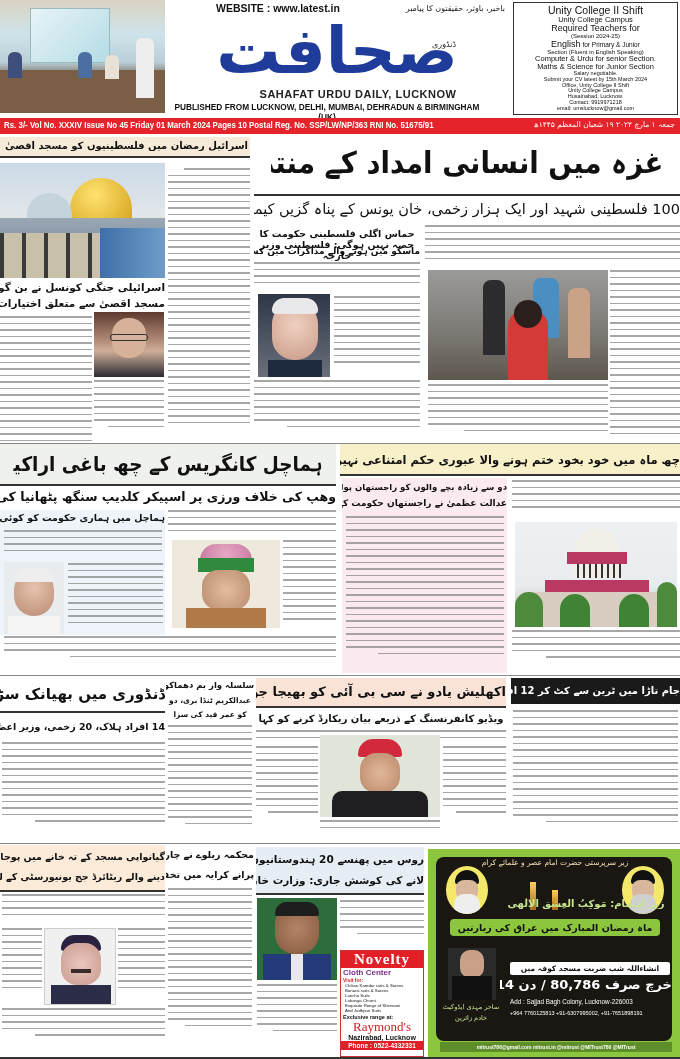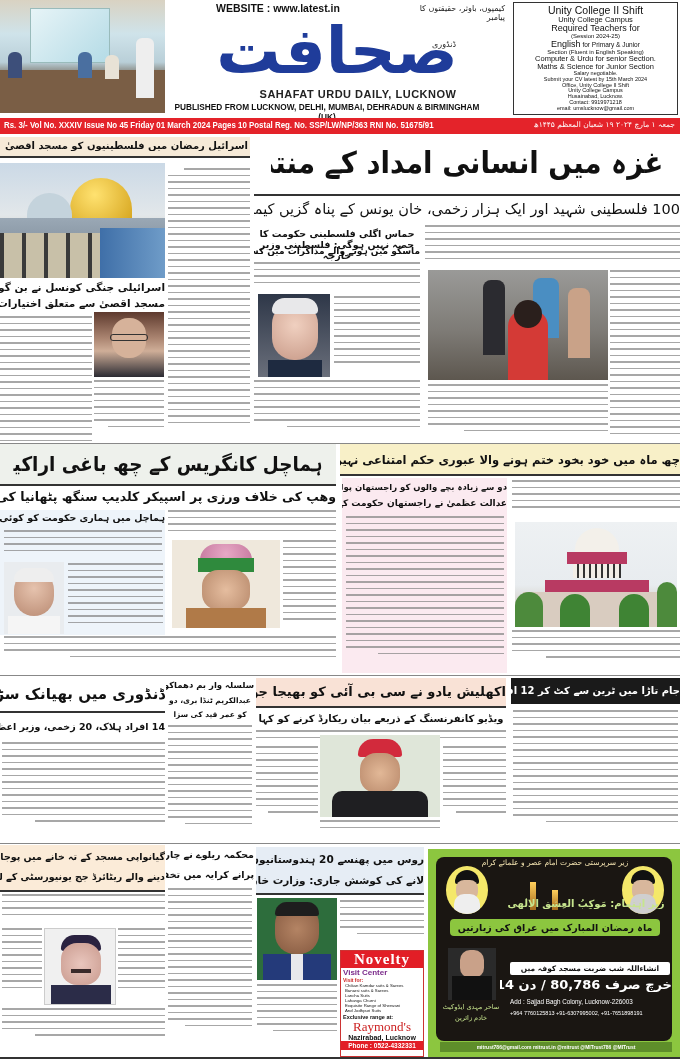--- a/index.html
+++ b/index.html
@@ -19,21 +19,21 @@
 <div class="photo" style="left:0;top:2;width:165px;height:113px;background:linear-gradient(180deg,#d9d2c2 0%,#cfe3ea 30%,#b9cfd8 55%,#6b5b4a 70%,#8a7560 100%);">
   <div style="position:absolute;left:30px;top:8px;width:80px;height:55px;background:linear-gradient(135deg,#e7f4f7,#b4dbe6);border:1px solid #9bb;"></div>
   <div style="position:absolute;left:0;top:70px;width:165px;height:45px;background:#7a5e45;"></div>
   <div style="position:absolute;left:8px;top:52px;width:14px;height:26px;background:#3d4f7a;border-radius:6px 6px 0 0;"></div>
   <div style="position:absolute;left:78px;top:52px;width:14px;height:26px;background:#4a6fa0;border-radius:6px 6px 0 0;"></div>
   <div style="position:absolute;left:105px;top:55px;width:14px;height:24px;background:#e8e2d6;border-radius:6px 6px 0 0;"></div>
   <div style="position:absolute;left:136px;top:38px;width:18px;height:60px;background:#eee;border-radius:6px 6px 0 0;"></div>
 </div>
 
 <div class="abs" style="left:216px;top:2px;font-family:'Liberation Sans',sans-serif;font-weight:bold;font-size:10.5px;color:#111;">WEBSITE : www.latest.in</div>
-<div class="abs urdu" style="left:405px;top:4px;width:100px;font-size:8px;color:#222;">کیمپوں، باوثر، حقیقتوں کا پیامبر</div>
+<div class="abs urdu" style="left:405px;top:4px;width:100px;font-size:8px;color:#222;">باخبر، باوثر، حقیقتوں کا پیامبر</div>
 <div class="abs urdu" style="left:418px;top:40px;width:38px;font-size:8px;color:#222;">ڈنڈوری</div>
 <div class="abs urdu" style="left:212px;top:8px;width:250px;text-align:center;font-size:64px;font-weight:bold;line-height:86px;color:#1f3c9a;letter-spacing:-2px;">صحافت</div>
 <div class="abs" style="left:218px;top:88px;width:280px;text-align:center;font-family:'Liberation Sans',sans-serif;font-weight:bold;font-size:11px;color:#222;letter-spacing:.5px;">SAHAFAT URDU DAILY, LUCKNOW</div>
 <div class="abs" style="left:166px;top:102px;width:350px;text-align:center;font-family:'Liberation Sans',sans-serif;font-weight:bold;font-size:9px;color:#111;transform:scaleX(.92);transform-origin:left;">PUBLISHED FROM LUCKNOW, DELHI, MUMBAI, DEHRADUN &amp; BIRMINGHAM (UK)</div>
 
 <div class="abs" style="left:513px;top:2px;width:165px;height:113px;border:1.5px solid #333;font-family:'Liberation Sans',sans-serif;text-align:center;line-height:1.05;padding-top:2px;">
   <div style="font-size:10.5px;">Unity College II Shift</div>
   <div style="font-size:7.5px;">Unity College Campus</div>
   <div style="font-size:9px;">Required Teachers for</div>
   <div style="font-size:6px;">(Session 2024-25)</div>
@@ -574,21 +574,21 @@
     <div class="line"></div>
     <div class="line"></div>
     <div class="line"></div>
     <div class="line"></div>
     <div class="line"></div>
     <div class="line s"></div>
 </div>
 
 <div class="abs" style="left:340px;top:950px;width:84px;height:107px;border:1px solid #c33;background:#fff;font-family:'Liberation Sans',sans-serif;overflow:hidden;">
   <div style="background:#e21e26;color:#fff;font-family:'Liberation Serif',serif;font-weight:bold;font-size:15px;text-align:center;line-height:17px;letter-spacing:1px;">Novelty</div>
-  <div style="color:#7a2a8a;font-weight:bold;font-size:8px;padding-left:2px;">Visit Center</div>
+  <div style="color:#7a2a8a;font-weight:bold;font-size:8px;padding-left:2px;">Cloth Center</div>
   <div style="color:#c22;font-weight:bold;font-size:5px;padding-left:2px;">Visit for:</div>
   <div style="font-size:4.3px;padding-left:4px;line-height:5px;">Chikan Kamdar suits &amp; Sarees</div>
   <div style="font-size:4.3px;padding-left:4px;line-height:5px;">Banarsi suits &amp; Sarees</div>
   <div style="font-size:4.3px;padding-left:4px;line-height:5px;">Lancha Suits</div>
   <div style="font-size:4.3px;padding-left:4px;line-height:5px;">Lahanga Churni</div>
   <div style="font-size:4.3px;padding-left:4px;line-height:5px;">Exquisite Range of Sherwani</div>
   <div style="font-size:4.3px;padding-left:4px;line-height:5px;">And Jodhpuri Suits</div>
   <div style="font-size:5.5px;font-weight:bold;padding-left:2px;margin-top:1px;">Exclusive range at:</div>
   <div style="color:#c22;font-family:'Liberation Serif',serif;font-size:13px;text-align:center;line-height:14px;">Raymond's</div>
   <div style="font-weight:bold;font-size:7px;text-align:center;">Nazirabad, Lucknow</div>

